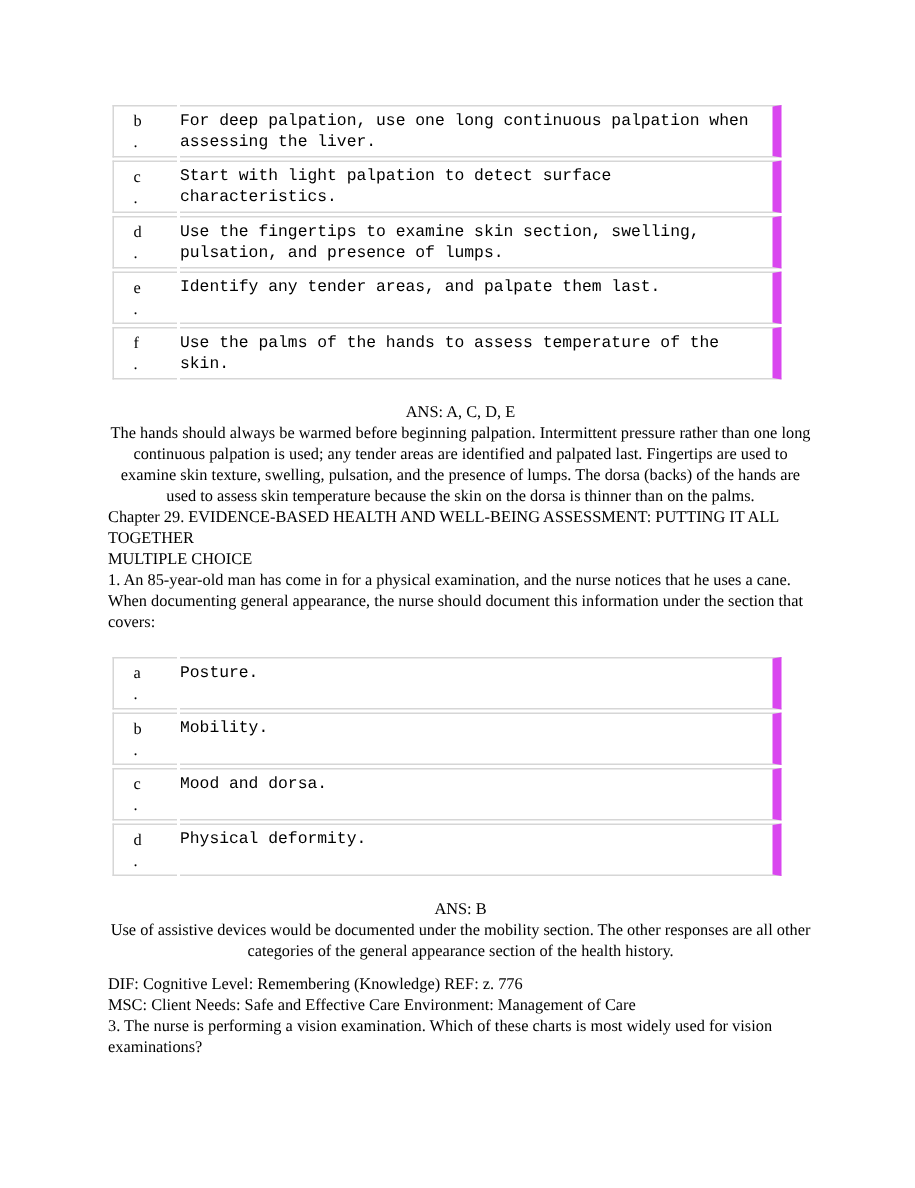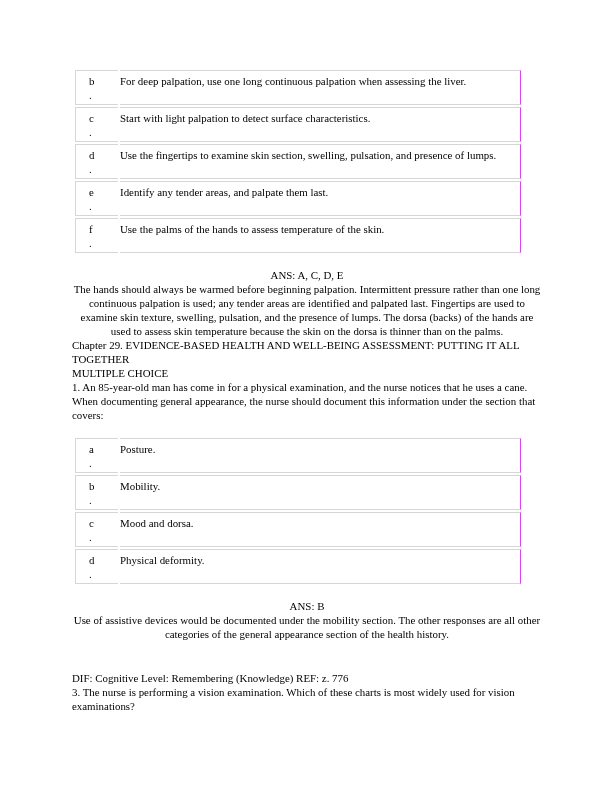--- a/index.html
+++ b/index.html
@@ -34,25 +34,25 @@
     padding: 3px 2px 2px 0;
     background: #ffffff;
   }
   table.opt-table td.letter {
     width: 43px;
     padding-left: 13px;
     white-space: pre-line;
     box-sizing: border-box;
   }
   table.opt-table td:first-child { border-left: 1px solid #d6d6d6; }
-  table.opt-table td:last-child  { border-right: 1px solid #d946ef; }
+  table.opt-table td:last-child  { border-right: 6px solid #d946ef; font-family: Liberation Mono, monospace; }
   table.opt-table td.text { min-height: 28px; height: 28px; }
   .block-gap    { margin-top: 13px; text-align: center; }
   .table-gap    { margin-top: 14px; }
-  .blank-line   { margin-top: 30px; }
+  .blank-line   { margin-top: 8px; }
   .line, .para { white-space: normal; }
 </style>
 </head>
 <body>
 
 <div class="page">
 
   <table class="opt-table">
     <tbody>
       <tr>
@@ -116,15 +116,16 @@
       </tr>
     </tbody>
   </table>
 
   <div class="block-gap">
     <div class="line">ANS: B</div>
     <div class="para">Use of assistive devices would be documented under the mobility section. The other responses are all other categories of the general appearance section of the health  history.</div>
   </div>
 
   <div class="line blank-line">DIF: Cognitive Level: Remembering (Knowledge) REF: z. 776</div>
+  <div class="line">MSC: Client Needs: Safe and Effective Care Environment: Management of Care</div>
   <div class="para">3. The nurse is performing a vision examination. Which of these charts is most widely used for vision examinations?</div>
 
 </div>
 
 </body></html>

